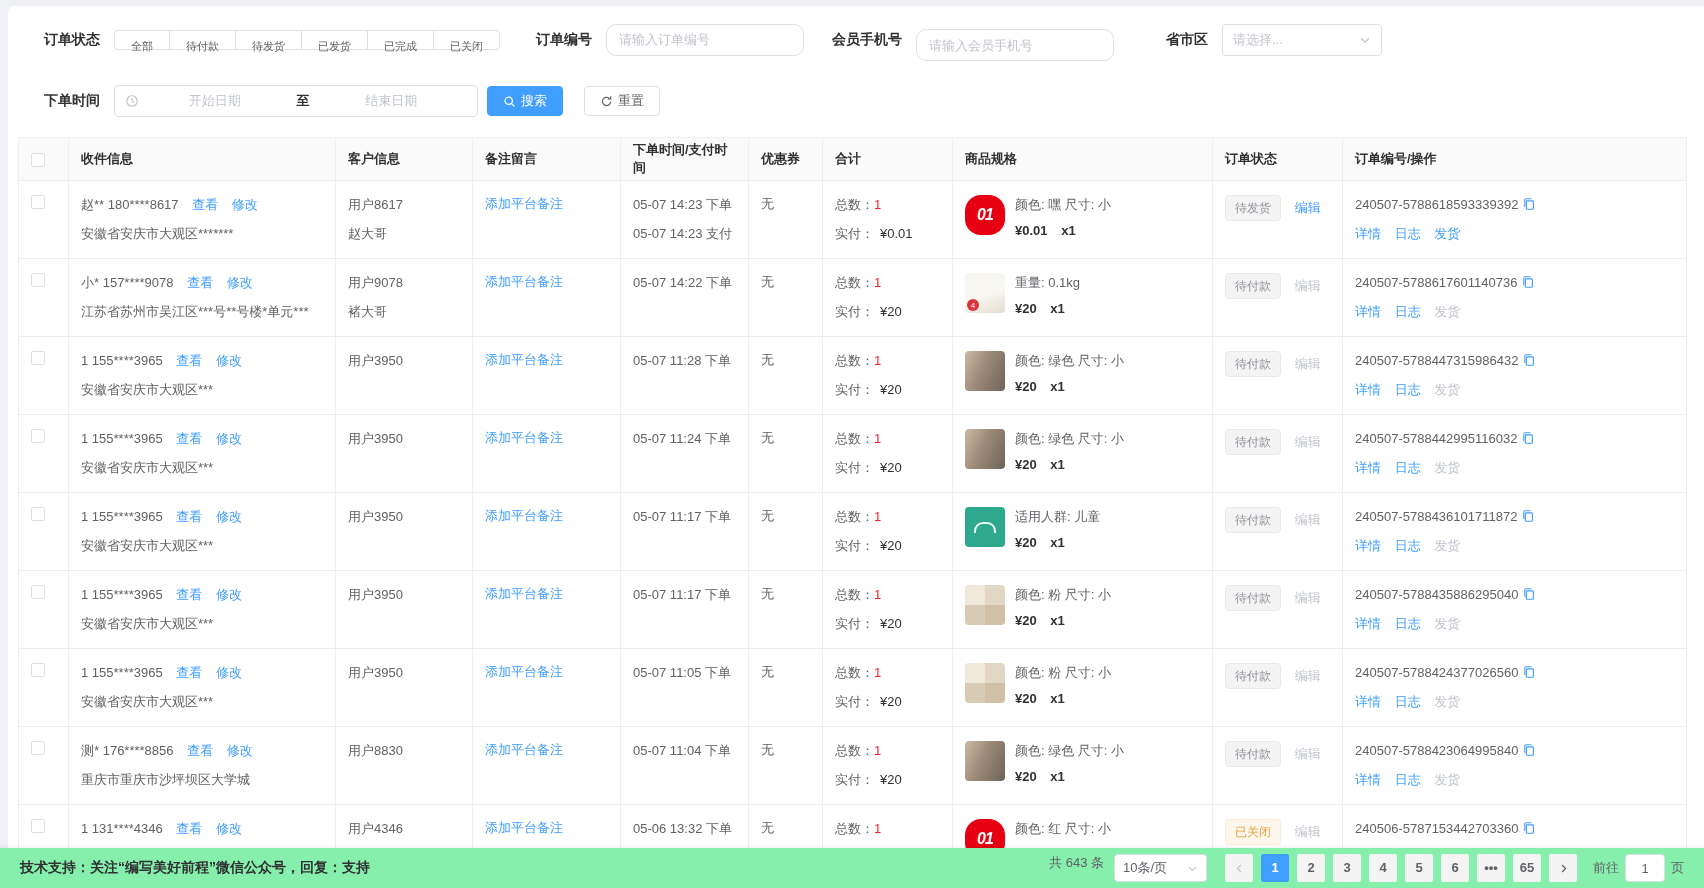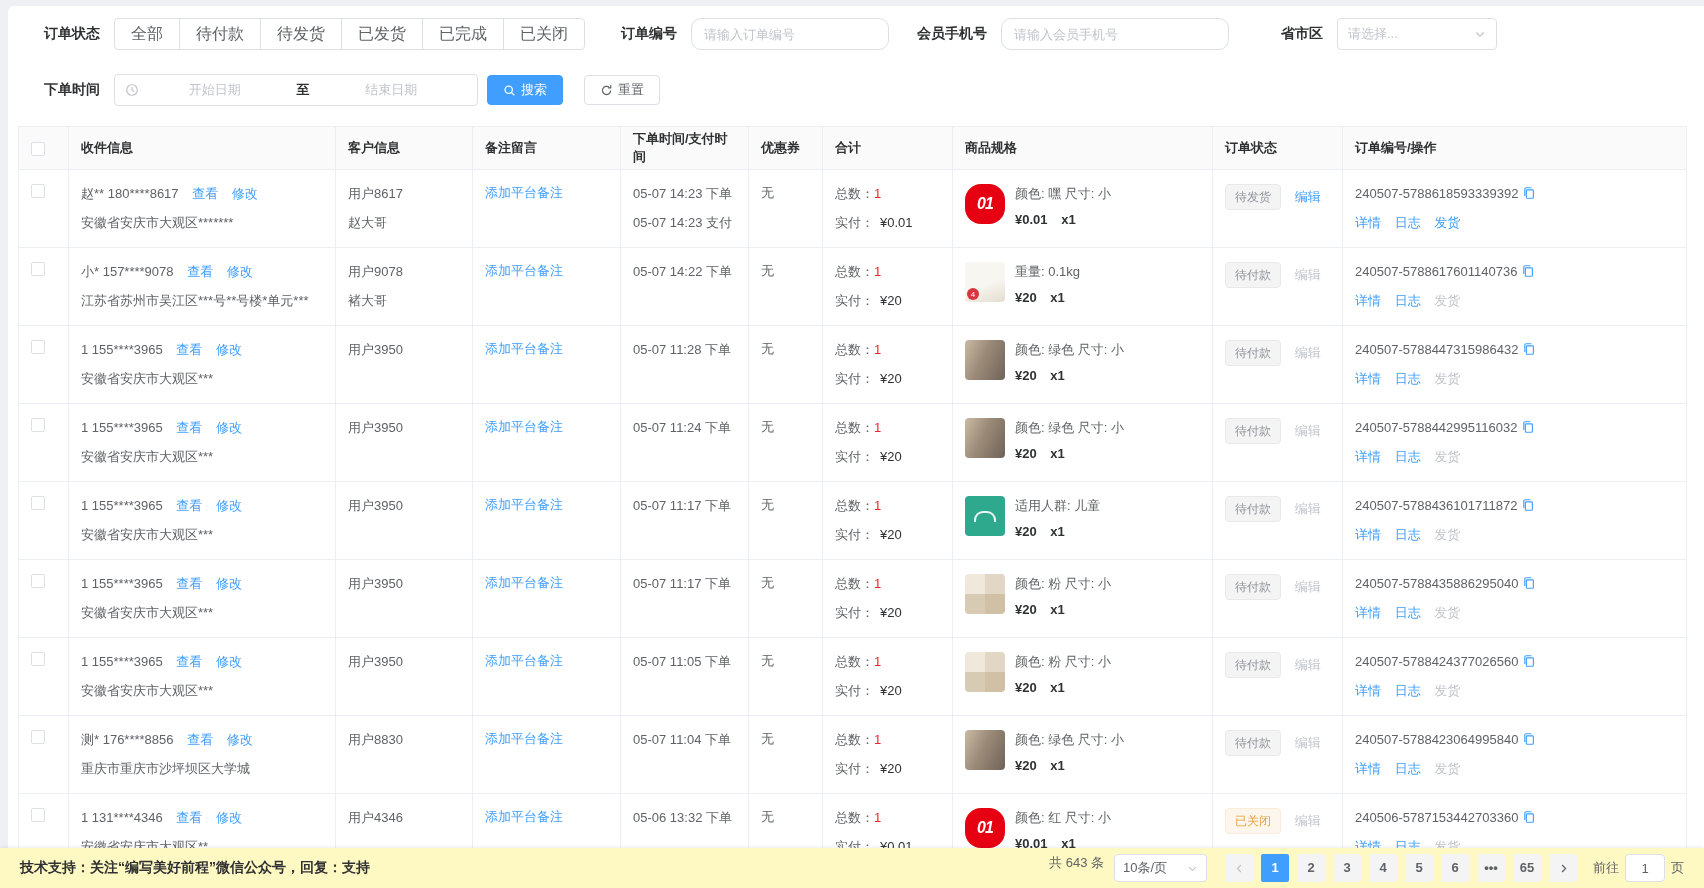--- a/index.html
+++ b/index.html
@@ -13,22 +13,22 @@
     margin:6px 0 0 8px; background:#fff; border-radius:6px 0 0 0;
     min-height:882px; position:relative;
   }
   
   .filters { padding:12px 0 0 36px; }
   .f-row { display:flex; align-items:center; }
   .f-row.second { margin-top:24px; }
   .f-label { font-size:14px; font-weight:700; color:#303133; margin-right:14px; white-space:nowrap; }
   .btn-group { display:flex; }
   .sbtn {
-    height:32px; line-height:30px; padding:0 16px; background:#fff;
-    border:1px solid #dcdfe6; color:#606266; font-size:16px; cursor:pointer; margin-left:-1px;
+    height:20px; line-height:30px; padding:0 16px; background:#fff;
+    border:1px solid #dcdfe6; color:#606266; font-size:11px; cursor:pointer; margin-left:-1px;
     white-space:nowrap;
   }
   .sbtn:first-child { border-radius:4px 0 0 4px; margin-left:0; }
   .sbtn:last-child { border-radius:0 4px 4px 0; }
   .inp {
     height:32px; border:1px solid #dcdfe6; border-radius:10px; padding:0 12px;
     font-size:13px; color:#606266; outline:none; font-family:inherit; background:#fff;
   }
   .inp::placeholder { color:#c0c4cc; }
   .sel {
@@ -95,21 +95,21 @@
   
   .badge { display:inline-block; height:26px; line-height:24px; padding:0 9px; font-size:12px;
     border-radius:4px; border:1px solid transparent; min-width:20px; }
   .badge-info { background:#f4f4f5; border-color:#e9e9eb; color:#909399; }
   .badge-warning { background:#fdf6ec; border-color:#faecd8; color:#e6a23c; }
   .order-line { line-height:20px; white-space:nowrap; color:#606266; }
   .order-line + .order-line { margin-top:9px; }
   .copy-ic { vertical-align:-2px; margin-left:4px; cursor:pointer; }
   
   .footer {
-    position:fixed; left:0; right:0; bottom:0; height:40px; background:#fef9c3; z-index:10;
+    position:fixed; left:0; right:0; bottom:0; height:40px; background:#86efac; z-index:10;
     display:flex; align-items:center; padding:0 20px; box-shadow:0 -1px 4px rgba(0,21,41,.08);
   }
   .support { font-size:14px; font-weight:700; color:#303133; }
   .pagination { margin-left:auto; display:flex; font-size:13px; color:#606266; }
   .pg-total { margin-right:10px; }
   .psel { width:93px; height:28px; border:1px solid #dcdfe6; border-radius:4px; display:flex;
     align-items:center; justify-content:space-between; padding:0 8px; background:#fff; cursor:pointer; margin-right:14px; }
   .pg-num { min-width:28px; height:28px; line-height:28px; text-align:center; background:#f4f4f5;
     color:#606266; border-radius:2px; margin:0 4px; font-weight:600; cursor:pointer; padding:0 2px;
     display:flex; align-items:center; justify-content:center; }
@@ -130,21 +130,21 @@
         <span class="sbtn">全部</span>
         <span class="sbtn">待付款</span>
         <span class="sbtn">待发货</span>
         <span class="sbtn">已发货</span>
         <span class="sbtn">已完成</span>
         <span class="sbtn">已关闭</span>
       </div>
       <span class="f-label ml36">订单编号</span>
       <input class="inp" style="width: 198px;" placeholder="请输入订单编号">
       <span class="f-label ml28">会员手机号</span>
-      <input class="inp" style="width: 228px;" placeholder="请输入会员手机号">
+      <input class="inp" style="width: 198px; margin-top: 11px;" placeholder="请输入会员手机号">
       <span class="f-label ml52">省市区</span>
       <div class="sel" style="width:160px">
         <span class="ph">请选择...</span>
         <svg width="12" height="12" viewBox="0 0 16 16">
             <path d="M3 6l5 5 5-5" fill="none" stroke="#c0c4cc" stroke-width="1.6"></path>
           </svg>
       </div>
     </div>
     <div class="f-row second">
       <span class="f-label">下单时间</span>

